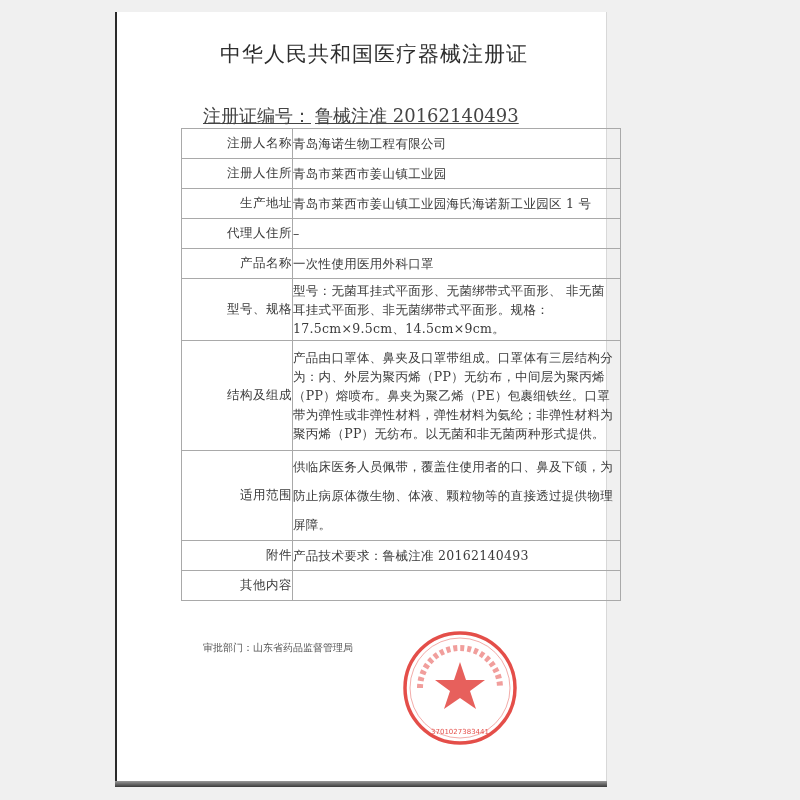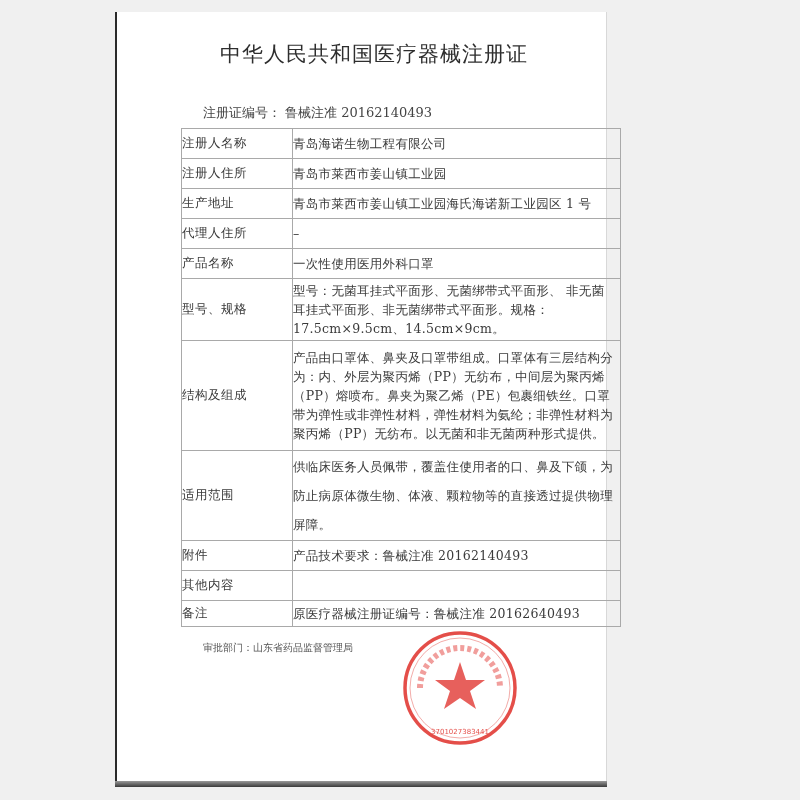--- a/index.html
+++ b/index.html
@@ -42,43 +42,44 @@
     text-align: center;
     font-size: 21px;
     letter-spacing: 1px;
     color: #2e2e2e;
     font-weight: normal;
   }
   .reg-no {
     position: absolute;
     left: 203px;
     top: 104px;
-    font-size: 13px;
+    font-size: 18px;
     color: #444;
+    text-decoration: underline;
   }
   .reg-no .lbl { margin-right: 4px; }
 
   table.cert {
     position: absolute;
     left: 181px;
     top: 128px;
     width: 440px;
     border-collapse: collapse;
     table-layout: fixed;
   }
   table.cert td {
     border: 1px solid #a9a9a9;
     font-size: 12.5px;
     color: #3a3a3a;
     padding: 0;
     vertical-align: middle;
   }
   table.cert td.label {
     width: 110px;
-    text-align: left;
+    text-align: right;
     letter-spacing: 0.5px;
   }
   table.cert td.value {
     padding-right: 6px;
     line-height: 19px;
     letter-spacing: 0.3px;
   }
   table.cert td.value.wide-lines { line-height: 29px; }
   .row-30 td { height: 29px; }
   .row-62 td { height: 61px; }
@@ -160,24 +161,20 @@
     <td class="value wide-lines">供临床医务人员佩带，覆盖住使用者的口、鼻及下颌，为防止病原体微生物、体液、颗粒物等的直接透过提供物理屏障。</td>
   </tr>
   <tr class="row-30">
     <td class="label">附件</td>
     <td class="value">产品技术要求：鲁械注准 20162140493</td>
   </tr>
   <tr class="row-30">
     <td class="label">其他内容</td>
     <td class="value"></td>
   </tr>
-  <tr class="row-26">
-    <td class="label">备注</td>
-    <td class="value">原医疗器械注册证编号：鲁械注准 20162640493</td>
-  </tr>
 </tbody>
   </table>
 
 <div class="footer-left">审批部门：山东省药品监督管理局</div>
 
 <div class="footer-right">
 </div>
 
 <svg class="stamp" viewBox="0 0 120 120">
   <circle cx="60" cy="60" r="55" fill="none" stroke="#e0302a" stroke-width="3.5"></circle>

